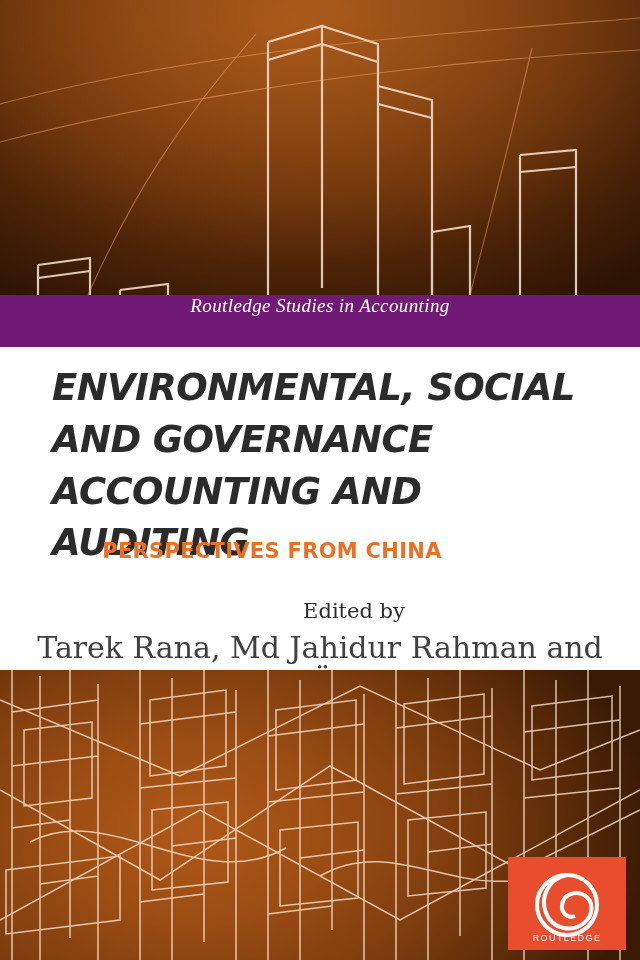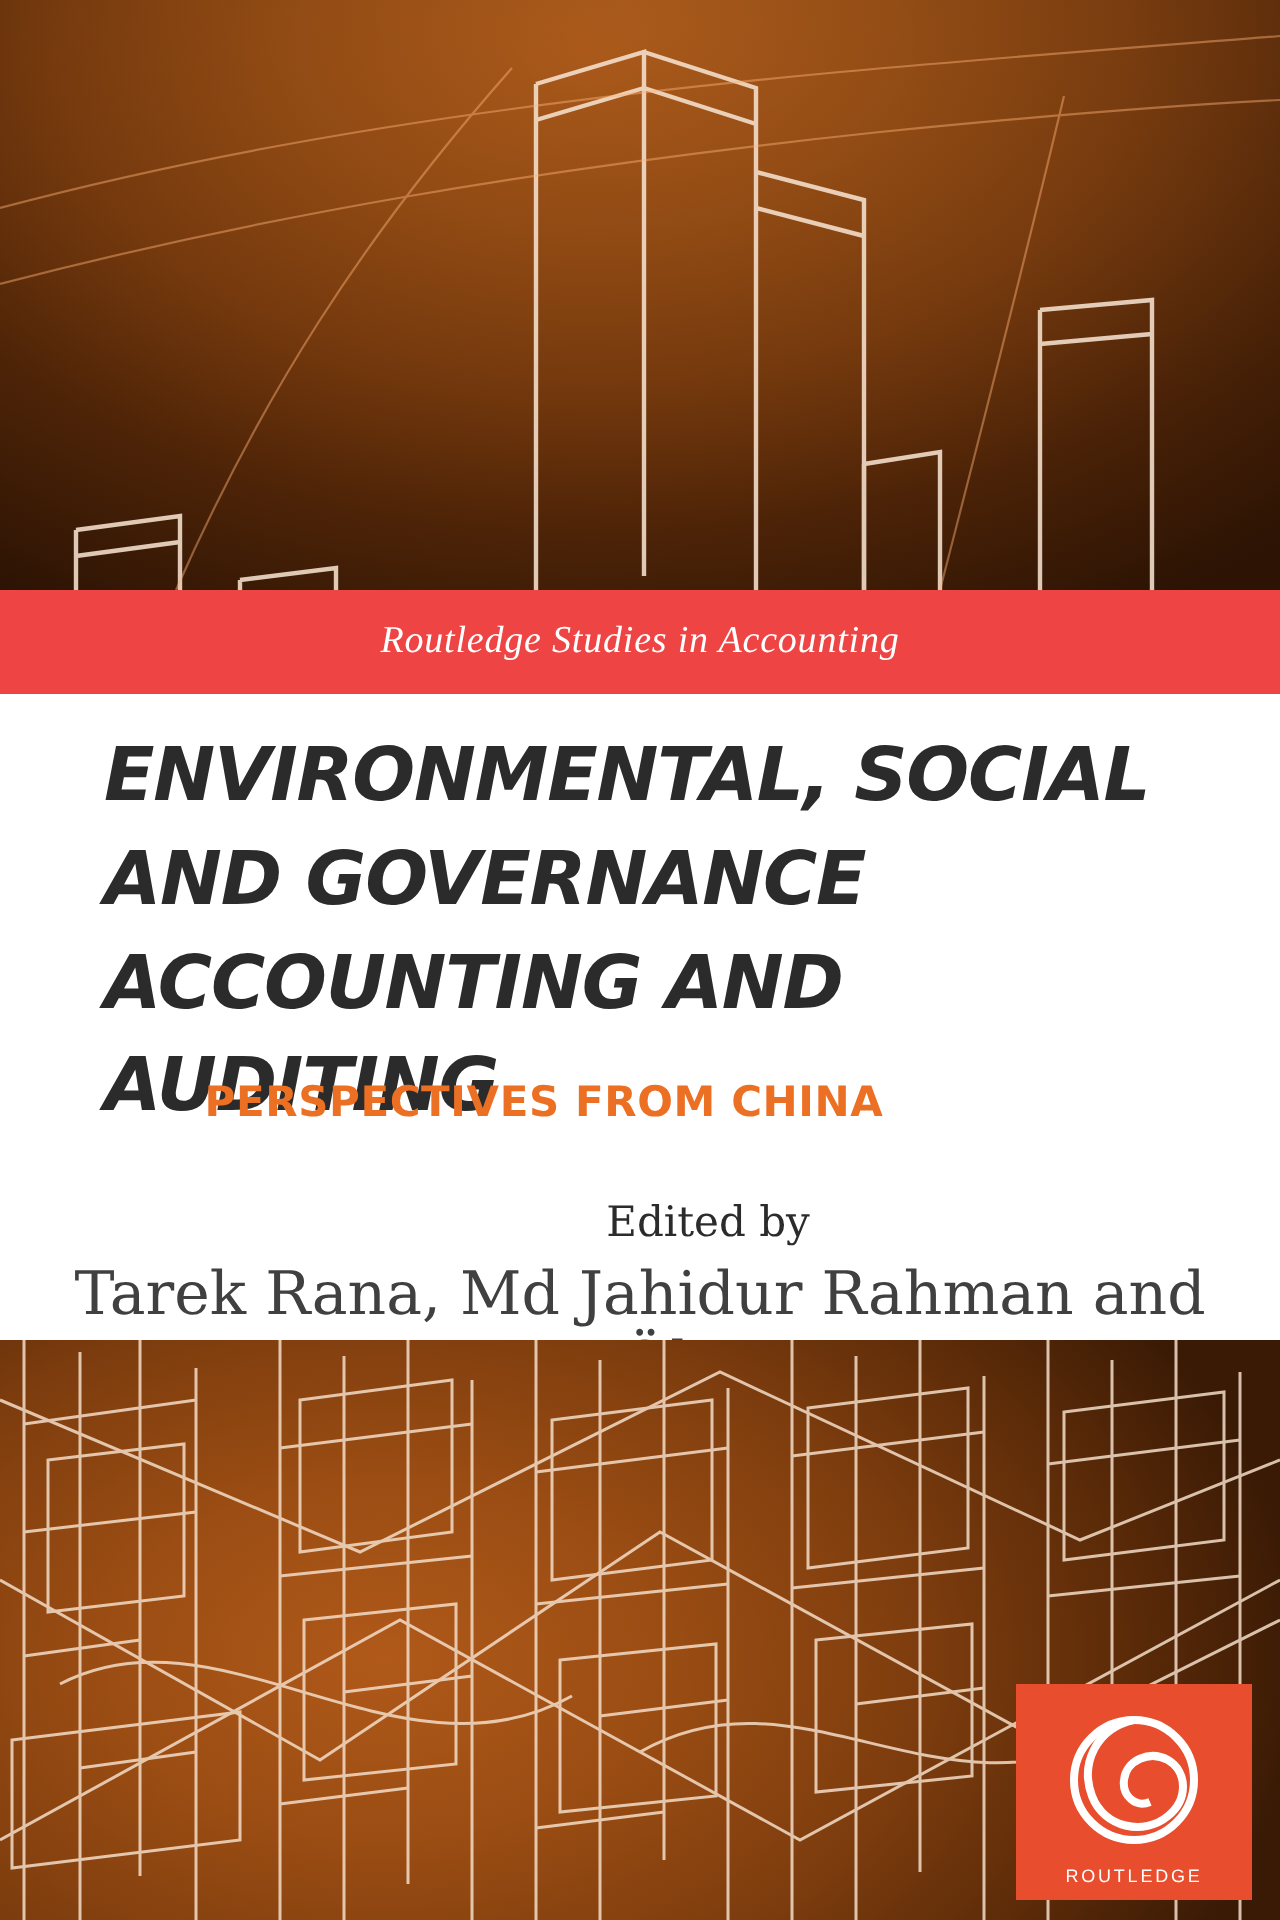--- a/index.html
+++ b/index.html
@@ -33,23 +33,23 @@
     background: radial-gradient(ellipse 700px 420px at 50% 0%, rgba(255,170,80,0.18) 0%, rgba(0,0,0,0) 62%);
   }
   .top-art svg { position: absolute; left: 0; top: 0; }
 
   
   .series-band {
     position: absolute;
     left: 0; top: 295px;
     width: 640px;
     height: 52px;
-    background: #ef4444;
+    background: #701a75;
     display: flex;
-    align-items: center;
+    align-items: flex-start;
     justify-content: center;
   }
   .series-band .series-text {
     color: #ffffff;
     font-family: "Liberation Serif", serif;
     font-style: italic;
     font-size: 19px;
     letter-spacing: 0.4px;
   }
 
@@ -122,21 +122,21 @@
     overflow: hidden;
   }
   .bottom-art svg { position: absolute; left: 0; top: 0; }
 
   
   .logo {
     position: absolute;
     right: 14px;
     bottom: 10px;
     width: 118px;
-    height: 108px;
+    height: 93px;
     border-radius: 19px;
   }
   .logo .logo-box {
     position: absolute;
     inset: 0;
     background: #e84d2e;
   }
   .logo .logo-word {
     position: absolute;
     left: 0;

